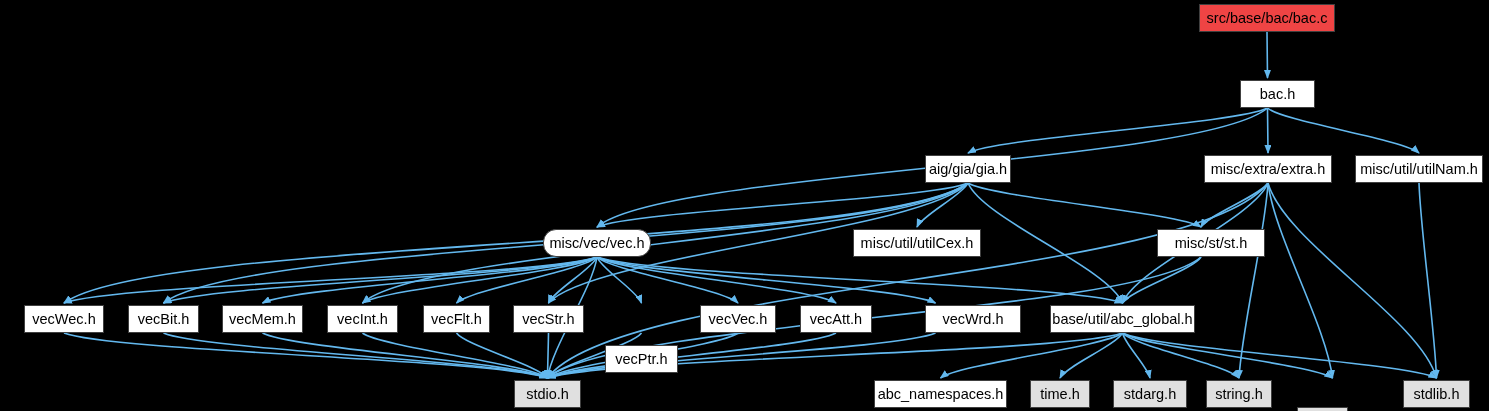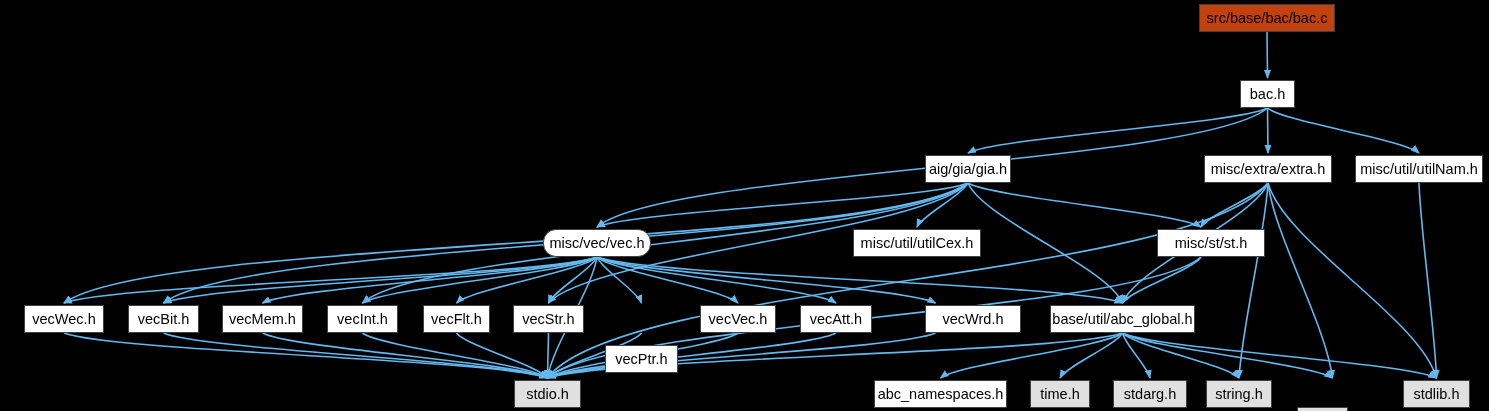--- a/index.html
+++ b/index.html
@@ -4,21 +4,21 @@
 <style>
   html,body{margin:0;padding:0;background:#000;}
   #graph-root{position:relative;width:1489px;height:411px;background:#000;
     font-family:"Liberation Sans",sans-serif;overflow:hidden;}
   svg.edges{position:absolute;left:0;top:0;width:1489px;height:411px;}
   .node{position:absolute;box-sizing:border-box;display:flex;align-items:center;
     justify-content:center;height:28px;border:1px solid #404040;
     background:#fff;color:#000;font-size:14.5px;white-space:nowrap;
     letter-spacing:0px;}
   .node.gray{background:#e0e0e0;}
-  .node.root{background:#c2410c;border-color:#404040;}
+  .node.root{background:#ef4444;border-color:#404040;}
 </style>
 </head>
 <body>
 
 <div id="graph-root">
   <svg class="edges" viewBox="0 0 1489 411" xmlns="http://www.w3.org/2000/svg">
     <defs>
       <marker id="arrow" markerWidth="9" markerHeight="7" refX="8" refY="3.5" orient="auto" markerUnits="userSpaceOnUse">
         <path d="M0,0 L9,3.5 L0,7 z" fill="#63b8ee"></path>
       </marker>
@@ -72,21 +72,21 @@
         <path d="M1122.5,333 C1116.25,345.1875 1066.25,365.8125 1060,378" marker-end="url(#arrow)"></path>
         <path d="M1122.5,333 C1125.25,344.6625 1147.25,366.3375 1150,378" marker-end="url(#arrow)"></path>
         <path d="M1122.5,333 C1134.15,345.9975 1227.35,365.0025 1239,378" marker-end="url(#arrow)"></path>
         <path d="M1122.5,333 C1143.5,347.4 1311.5,363.6 1332.5,378" marker-end="url(#arrow)"></path>
         <path d="M1122.5,333 C1153.9,348.96 1405.1,362.04 1436.5,378" marker-end="url(#arrow)"></path>
         <path d="M1122.5,333 C1065,352.875 605,358.125 547.5,378" marker-end="url(#arrow)"></path>
       </g>
   </svg>
   <div id="node-layer">
       <div class="node root" style="left: 1199px; top: 4px; width: 136px;">src/base/bac/bac.c</div>
-      <div class="node" style="left: 1240px; top: 80px; width: 55px;">bac.h</div>
+      <div class="node" style="left: 1240px; top: 80px; width: 75px;">bac.h</div>
       <div class="node" style="left: 925px; top: 155px; width: 86px;">aig/gia/gia.h</div>
       <div class="node" style="left: 1204px; top: 155px; width: 128px;">misc/extra/extra.h</div>
       <div class="node" style="left: 1355px; top: 155px; width: 128px;">misc/util/utilNam.h</div>
       <div class="node" style="left: 543px; top: 229px; width: 108px; border-radius: 13px;">misc/vec/vec.h</div>
       <div class="node" style="left: 853px; top: 229px; width: 128px;">misc/util/utilCex.h</div>
       <div class="node" style="left: 1157px; top: 229px; width: 108px;">misc/st/st.h</div>
       <div class="node" style="left: 24px; top: 305px; width: 80px;">vecWec.h</div>
       <div class="node" style="left: 128px; top: 305px; width: 71px;">vecBit.h</div>
       <div class="node" style="left: 222px; top: 305px; width: 81px;">vecMem.h</div>
       <div class="node" style="left: 327px; top: 305px; width: 71px;">vecInt.h</div>

